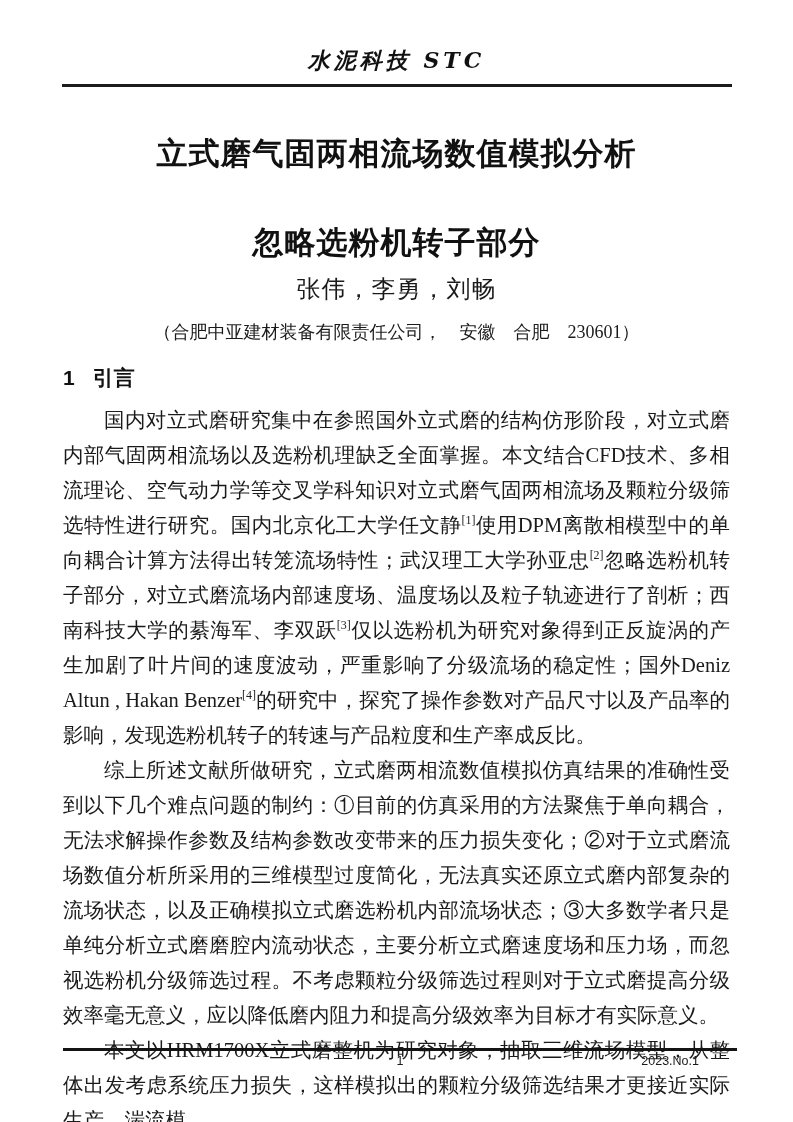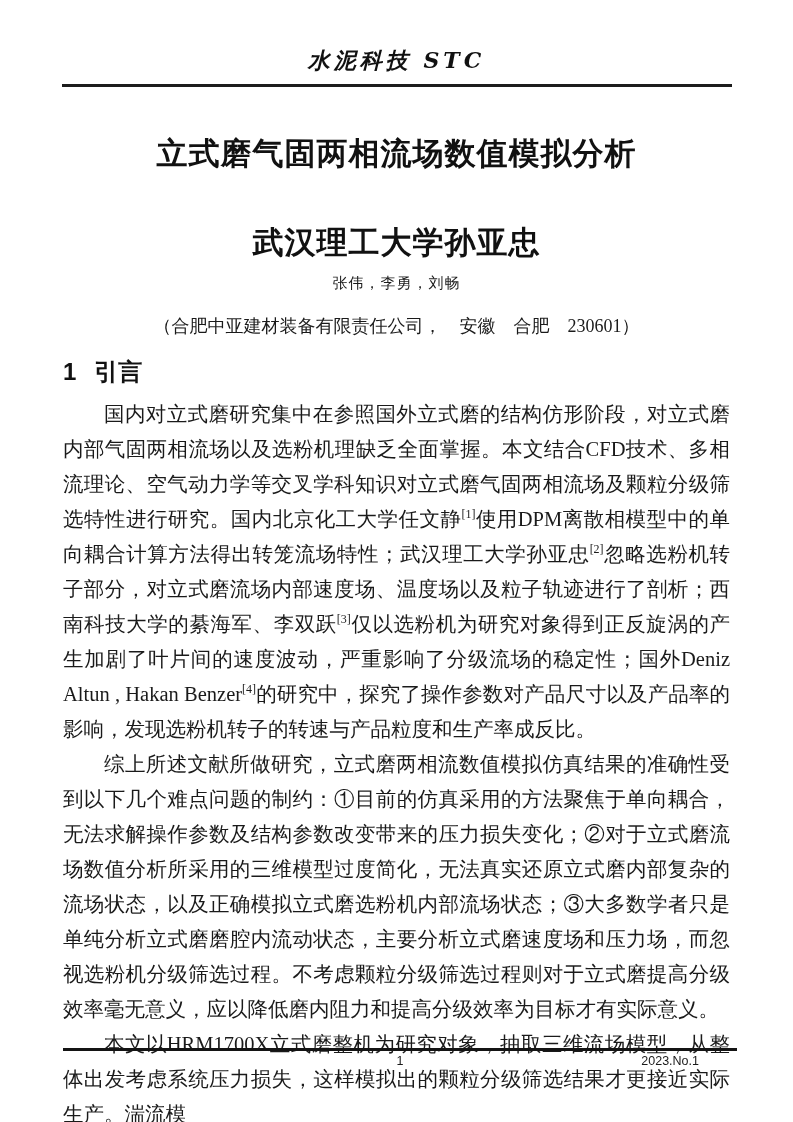--- a/index.html
+++ b/index.html
@@ -45,39 +45,39 @@
     font-family: "Liberation Sans", sans-serif;
     font-weight: 700;
     font-size: 31px;
     line-height: 45px;
     letter-spacing: 1px;
     color: #111111;
   }
   .paper-title .title-line { display: block; margin-top: 44px; }
 
   .authors {
-    margin-top: 6px;
+    margin-top: 12px;
     text-align: center;
-    font-size: 15px;
+    font-size: 24px;
     line-height: 24px;
     letter-spacing: 1px;
   }
   .affiliation {
     margin-top: 19px;
     text-align: center;
     font-size: 18px;
     line-height: 24px;
   }
 
   
   .section-heading {
     margin: 22px 63px 0 63px;
     font-family: "Liberation Sans", sans-serif;
     font-weight: 700;
-    font-size: 24px;
+    font-size: 21px;
     line-height: 24px;
     color: #111111;
   }
   .section-heading .sec-num { margin-right: 18px; }
 
   
   .body-text {
     margin: 13px 63px 0 63px;
     font-size: 20.5px;
     line-height: 35px;
@@ -131,21 +131,21 @@
 
 <div class="page">
 
   <div class="journal-header">
     <div class="journal-title">水泥科技 STC</div>
     <div class="header-rule"></div>
   </div>
 
   <h1 class="paper-title">
     <span class="title-line">立式磨气固两相流场数值模拟分析</span>
-    <span class="title-line">武汉理工大学孙亚忠</span>
+    <span class="title-line">忽略选粉机转子部分</span>
   </h1>
 
   <div class="authors">张伟，李勇，刘畅</div>
 
   <div class="affiliation">（合肥中亚建材装备有限责任公司，　安徽　合肥　230601）</div>
 
   <h2 class="section-heading">
     <span class="sec-num">1</span><span>引言</span>
   </h2>
 

